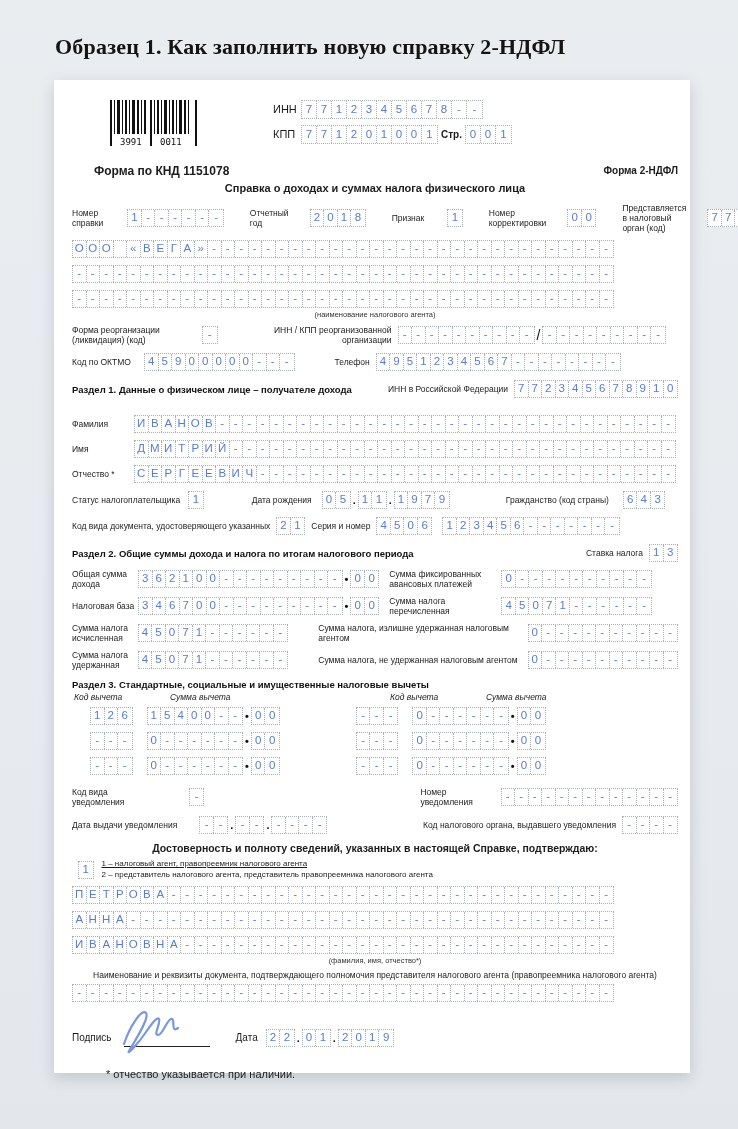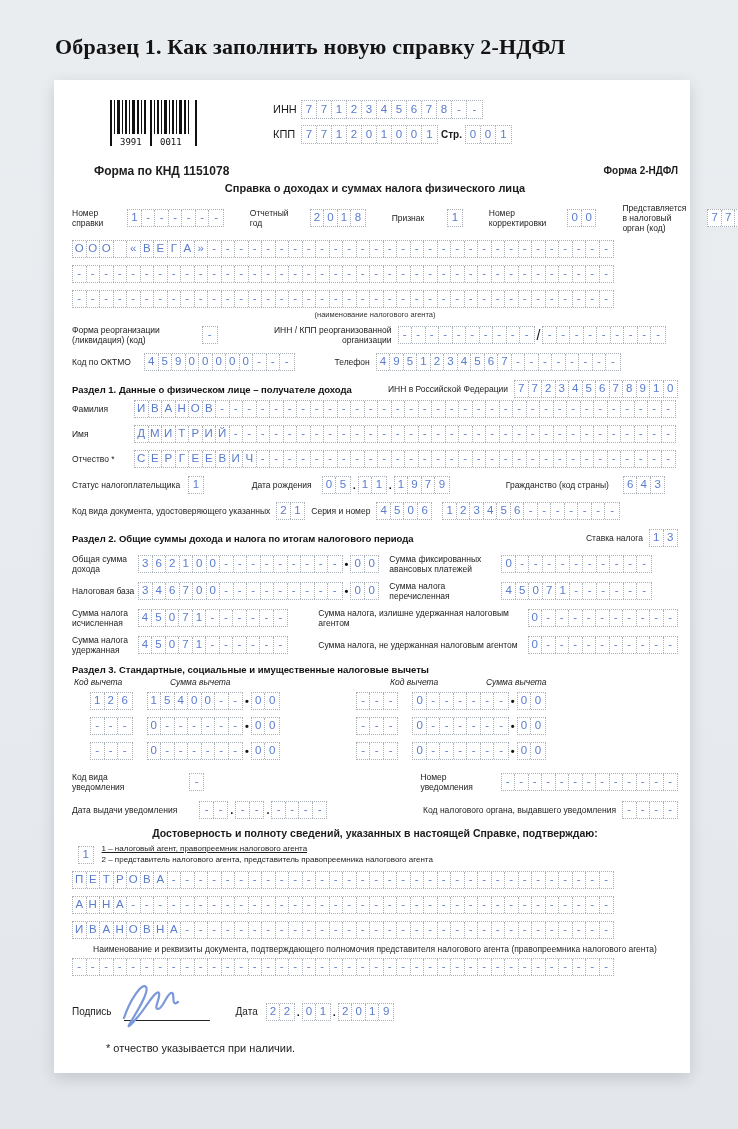--- a/index.html
+++ b/index.html
@@ -376,21 +376,21 @@
           <span class="cell">6</span>
           <span class="cell">7</span>
           <span class="cell">8</span>
           <span class="cell">9</span>
           <span class="cell">1</span>
           <span class="cell">0</span>
         </span>
     </span>
   </div>
 
-  <div class="row" style="margin-top:2px;">
+  <div class="row" style="margin-top:17px;">
     <span class="lbl" style="width:62px;">Фамилия</span>
     <span class="grp">
         <span class="cell">И</span>
         <span class="cell">В</span>
         <span class="cell">А</span>
         <span class="cell">Н</span>
         <span class="cell">О</span>
         <span class="cell">В</span>
         <span class="cell">-</span>
         <span class="cell">-</span>
@@ -1043,20 +1043,21 @@
         <span class="cell">-</span>
         <span class="cell">-</span>
         <span class="cell">-</span>
         <span class="cell">-</span>
         <span class="cell">-</span>
         <span class="cell">-</span>
         <span class="cell">-</span>
         <span class="cell">-</span>
       </span>
     </div>
+  <div class="cap" style="margin-top:2px;">(фамилия, имя, отчество*)</div>
   <div class="lbl" style="text-align:center;margin-top:5px;">Наименование и реквизиты документа, подтверждающего полномочия представителя налогового агента (правопреемника налогового агента)</div>
   <div class="row" style="margin-top:4px;">
       <span class="grp">
         <span class="cell">-</span>
         <span class="cell">-</span>
         <span class="cell">-</span>
         <span class="cell">-</span>
         <span class="cell">-</span>
         <span class="cell">-</span>
         <span class="cell">-</span>

